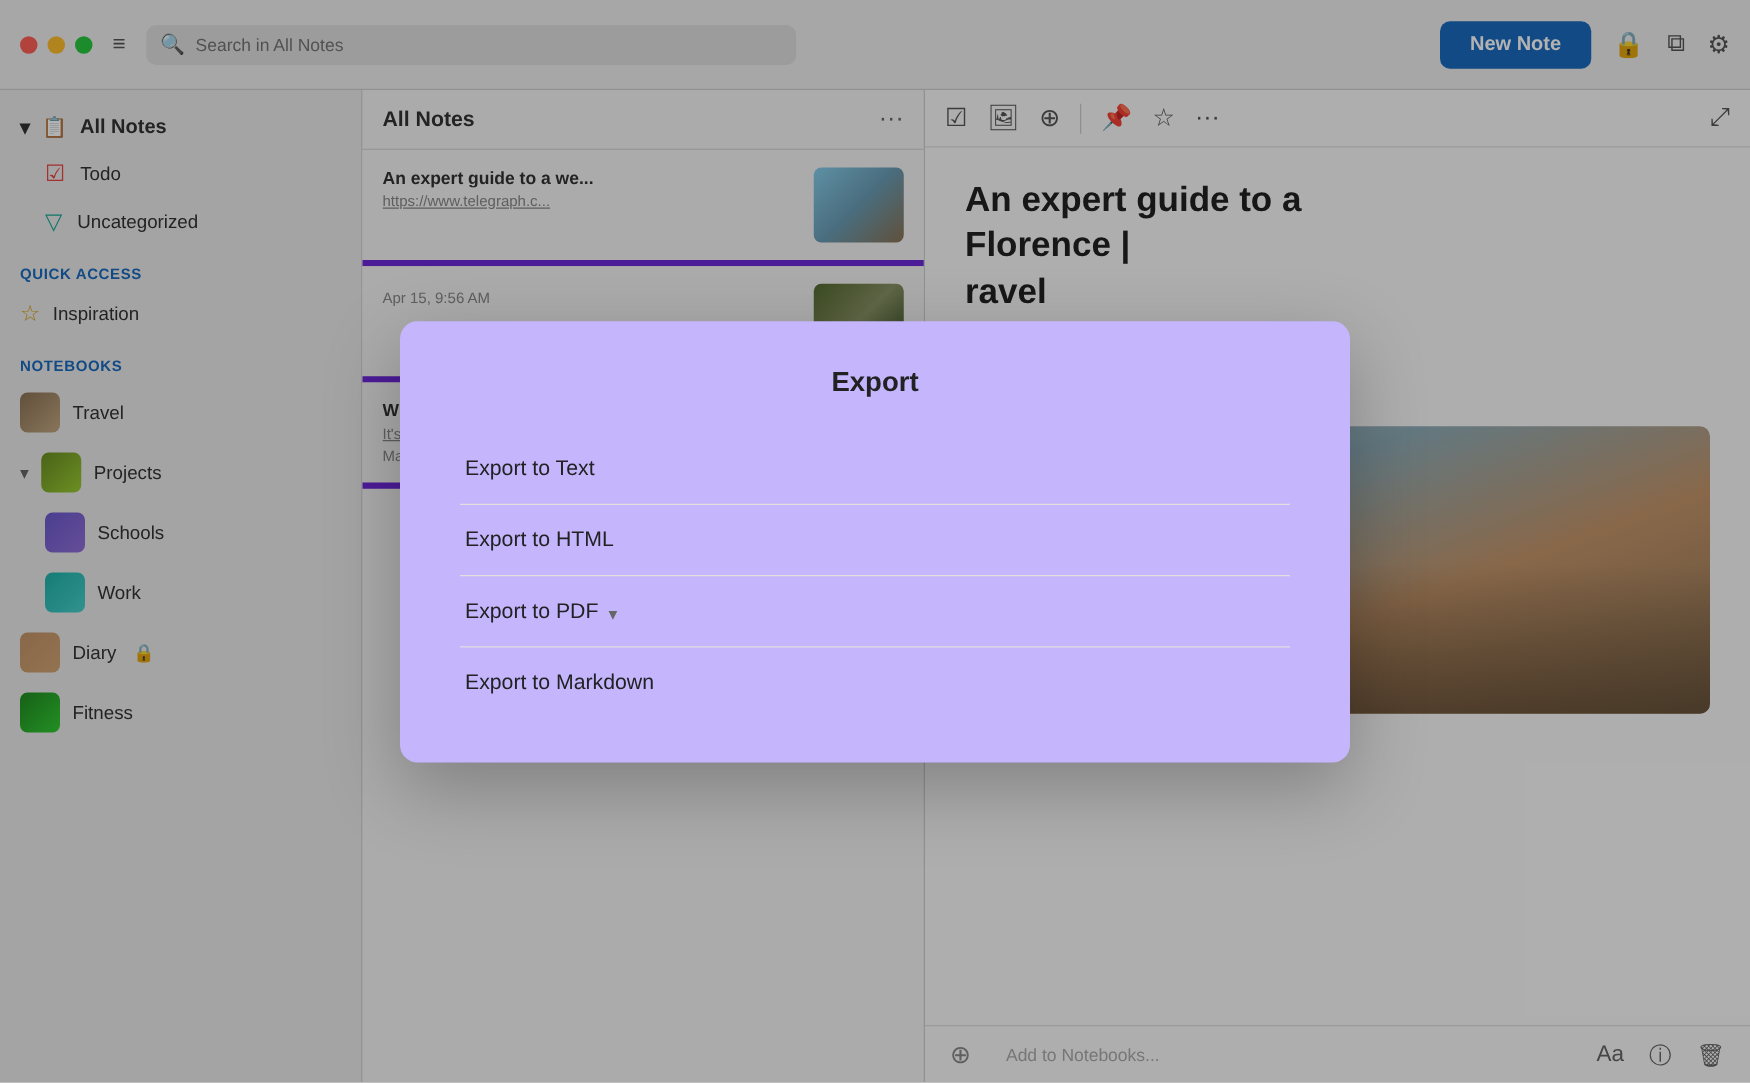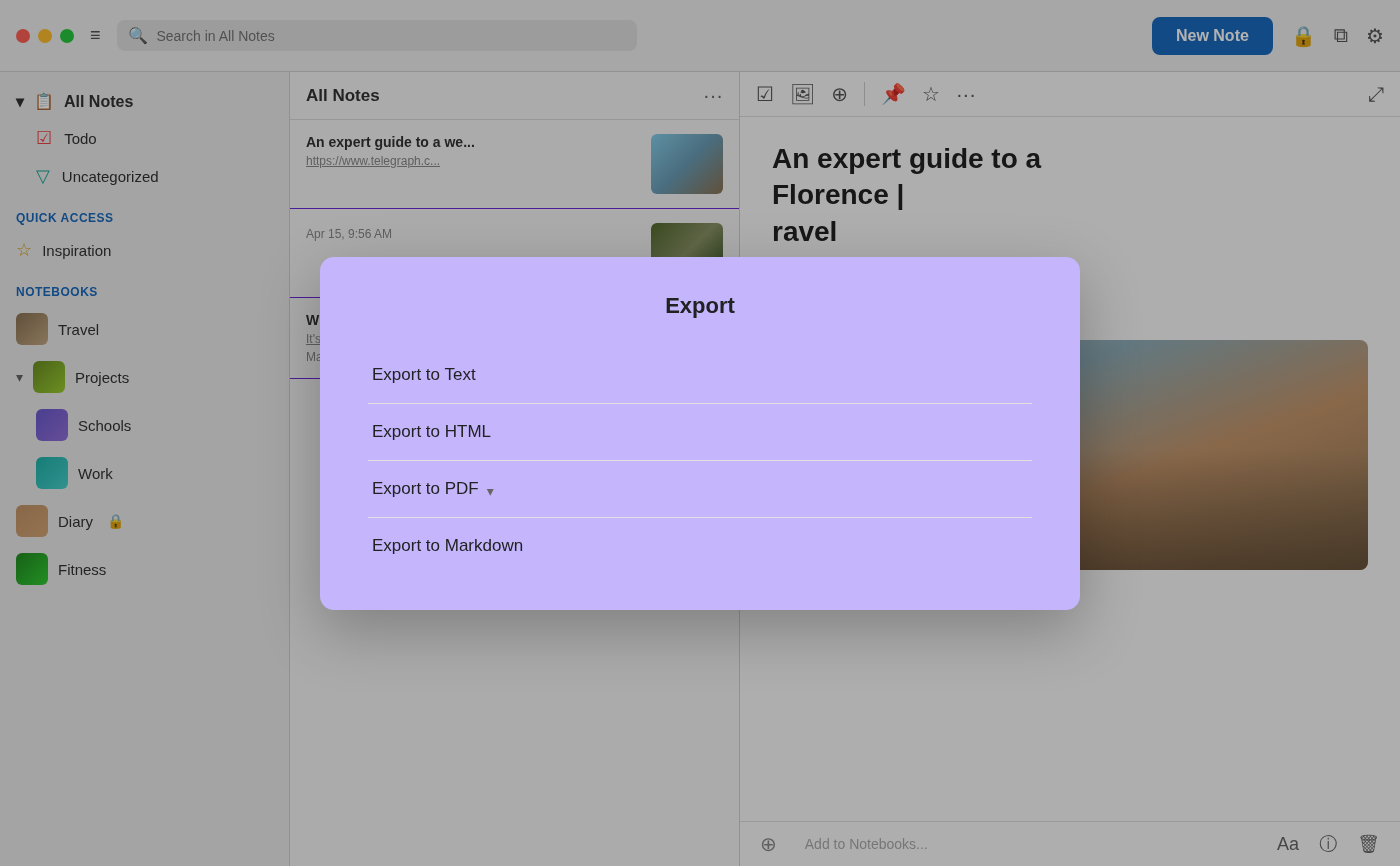--- a/index.html
+++ b/index.html
@@ -180,21 +180,21 @@
       border-bottom: 1px solid #d8d8d8;
     }
     .notes-list-title {
       font-size: 17px;
       font-weight: 600;
       color: #333;
     }
     .notes-list-more { color: #666; font-size: 20px; cursor: pointer; }
     .note-card {
       padding: 14px 16px;
-      border-bottom: 1px solid #6d28d9;
+      border-bottom: 5px solid #6d28d9;
       cursor: pointer;
       display: flex;
       gap: 12px;
       background: #f5f5f5;
     }
     .note-card-content { flex: 1; min-width: 0; }
     .note-card-title {
       font-size: 14px;
       font-weight: 600;
       color: #333;

